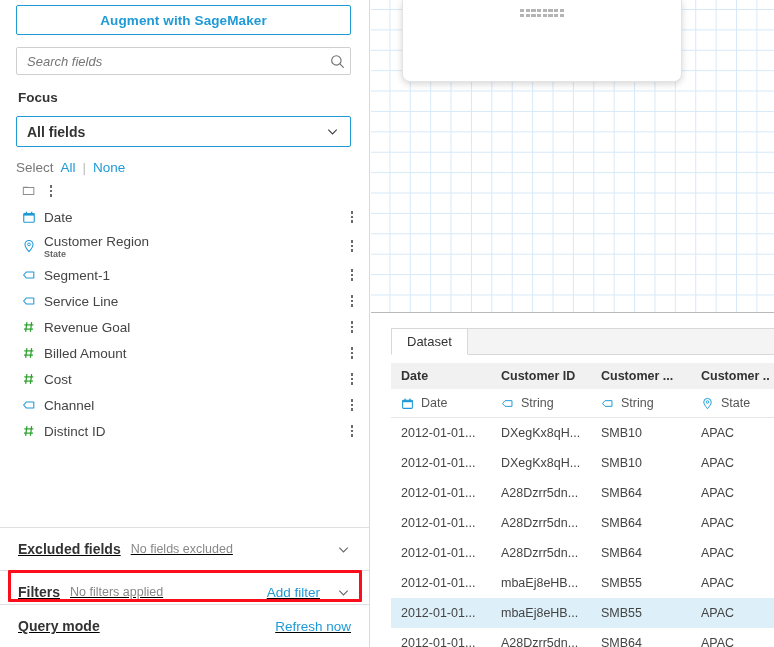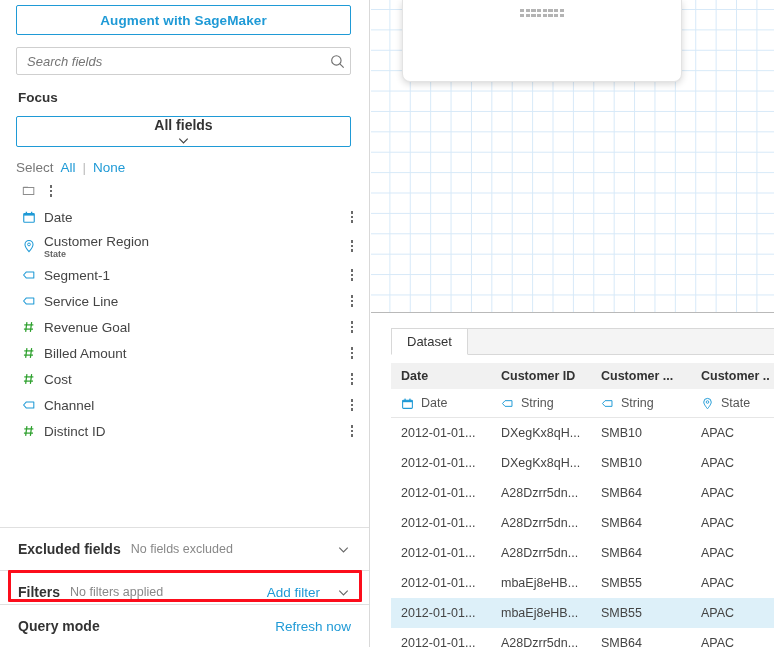--- a/index.html
+++ b/index.html
@@ -46,21 +46,20 @@
     position: absolute; left: 18px; top: 90px;
     font-size: 13.5px; font-weight: 600; color: #333;
   }
   .focus-select {
     position: absolute; left: 16px; top: 116px;
     width: 335px; height: 31px;
     border: 1px solid #1f9ad6; border-radius: 2px;
     background: #fff;
     display: flex; align-items: center; padding: 0 10px;
     cursor: pointer;
-    flex-direction: column;
   }
   .focus-select .val { flex: 1; font-size: 14px; font-weight: 600; color: #333; }
 
   .select-row {
     position: absolute; left: 16px; top: 160px;
     display: flex; align-items: center; gap: 7px;
     font-size: 13.5px;
   }
   .select-row .lbl { color: #777; }
   .select-row .lnk { color: #1f9ad6; cursor: pointer; }
@@ -92,21 +91,21 @@
     width: 14px; height: 18px; flex: 0 0 14px;
     display: flex; flex-direction: column; align-items: center; justify-content: center; gap: 2px;
     cursor: pointer;
   }
   .dots i { display: block; width: 2.5px; height: 2.5px; background: #6a6a6a; }
 
   
   .sec-divider { position: absolute; left: 0; width: 369px; height: 1px; background: #e0e0e0; }
   .panel-sec {
     position: absolute; left: 0; width: 369px; height: 42px;
-    display: flex; align-items: center; padding: 0 18px;
+    display: flex; align-items: center; padding: 0 18px; text-decoration: underline;
   }
   .panel-sec .t { font-size: 14px; font-weight: 700; color: #333; }
   .panel-sec .s { font-size: 12.5px; color: #888; margin-left: 10px; }
   .panel-sec .a { font-size: 13.5px; color: #1f9ad6; cursor: pointer; margin-left: auto; }
   .panel-sec .chev { margin-left: 16px; display: flex; align-items: center; cursor: pointer; }
   .panel-sec .chev.only { margin-left: auto; }
 
   .redbox {
     position: absolute; left: 8px; top: 570px;
     width: 354px; height: 32px;

